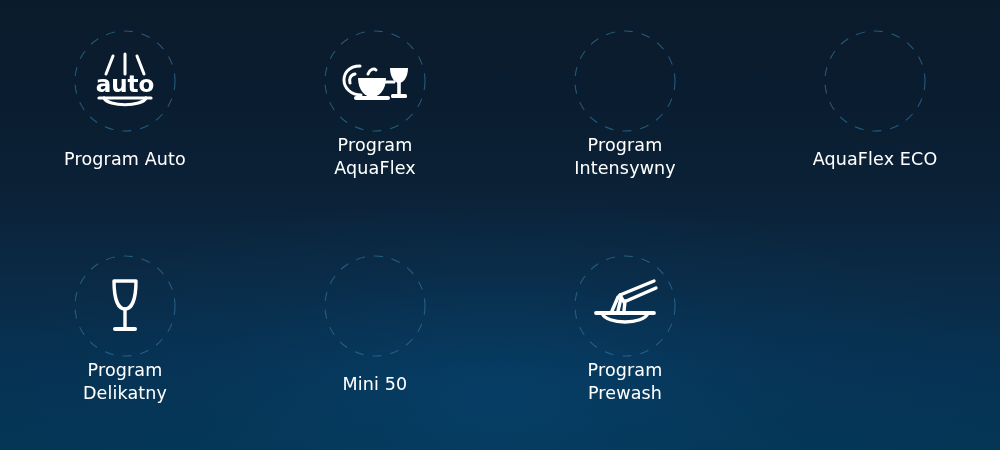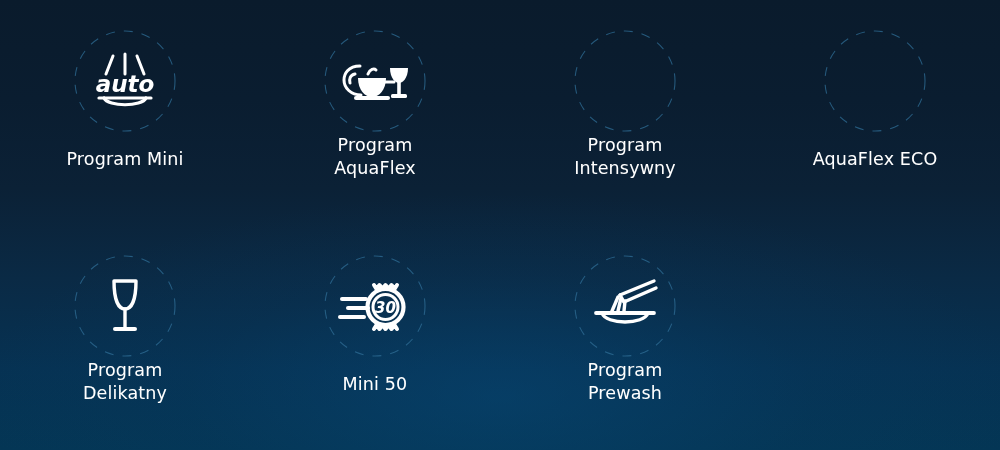--- a/index.html
+++ b/index.html
@@ -56,21 +56,20 @@
     box-sizing: border-box;
   }
 
   .ring-wrap {
     position: relative;
     width: 106px;
     height: 106px;
     display: flex;
     align-items: center;
     justify-content: center;
-    font-style: italic;
   }
   .ring {
     position: absolute;
     left: 0; top: 0;
     width: 106px;
     height: 106px;
   }
   .ring circle {
     fill: none;
     stroke: #2f6d96;
@@ -123,21 +122,21 @@
               <path d="M49 6 L56 24"></path>
             </g>
             <text x="37" y="42" text-anchor="middle" fill="#ffffff" font-family="'DejaVu Sans','Liberation Sans',sans-serif" font-size="23" font-weight="700">auto</text>
             <g fill="none" stroke="#ffffff" stroke-width="3.2" stroke-linecap="round">
               <path d="M11 48 L63 48"></path>
               <path d="M16 48 C20 57, 54 57, 58 48"></path>
             </g>
           </svg>
         </div>
       </div>
-      <div class="label">Program Mini</div>
+      <div class="label">Program Auto</div>
     </div>
 
     <div class="cell">
       <div class="ring-wrap">
         <svg class="ring" viewBox="0 0 106 106">
           <circle cx="53" cy="53" r="50"></circle>
         </svg>
         <div class="glyph">
           <svg width="74" height="58" viewBox="0 0 74 58">
             <g fill="none" stroke="#ffffff" stroke-width="3" stroke-linecap="round" stroke-linejoin="round">
@@ -201,36 +200,20 @@
       <div class="label two-line">Program
 Delikatny</div>
     </div>
 
 
     <div class="cell row2">
       <div class="ring-wrap">
         <svg class="ring" viewBox="0 0 106 106">
           <circle cx="53" cy="53" r="50"></circle>
         </svg>
-        <div class="glyph">
-          <svg width="74" height="58" viewBox="0 0 74 58">
-            <g stroke="#ffffff" stroke-width="4" stroke-linecap="round">
-              <path d="M4 22 L28 22"></path>
-              <path d="M10 31 L30 31"></path>
-              <path d="M2 40 L26 40"></path>
-            </g>
-            <g fill="none" stroke="#ffffff" stroke-width="4">
-              <path d="M36 8 L38.5 12 L41.5 8 L44.5 12 L47.5 8 L50.5 12 L53.5 8 L56.5 12 L59 8" stroke-linejoin="round" stroke-linecap="round"></path>
-              <path d="M36 52 L38.5 48 L41.5 52 L44.5 48 L47.5 52 L50.5 48 L53.5 52 L56.5 48 L59 52" stroke-linejoin="round" stroke-linecap="round"></path>
-              <circle cx="47.5" cy="30" r="18" stroke-width="4.2"></circle>
-              <circle cx="47.5" cy="30" r="12.5" stroke-width="3"></circle>
-            </g>
-            <text x="47.5" y="36" text-anchor="middle" fill="#ffffff" font-family="'DejaVu Sans','Liberation Sans',sans-serif" font-size="15" font-weight="700">30</text>
-          </svg>
-        </div>
       </div>
       <div class="label">Mini 50</div>
     </div>
 
     <div class="cell row2">
       <div class="ring-wrap">
         <svg class="ring" viewBox="0 0 106 106">
           <circle cx="53" cy="53" r="50"></circle>
         </svg>
         <div class="glyph">

